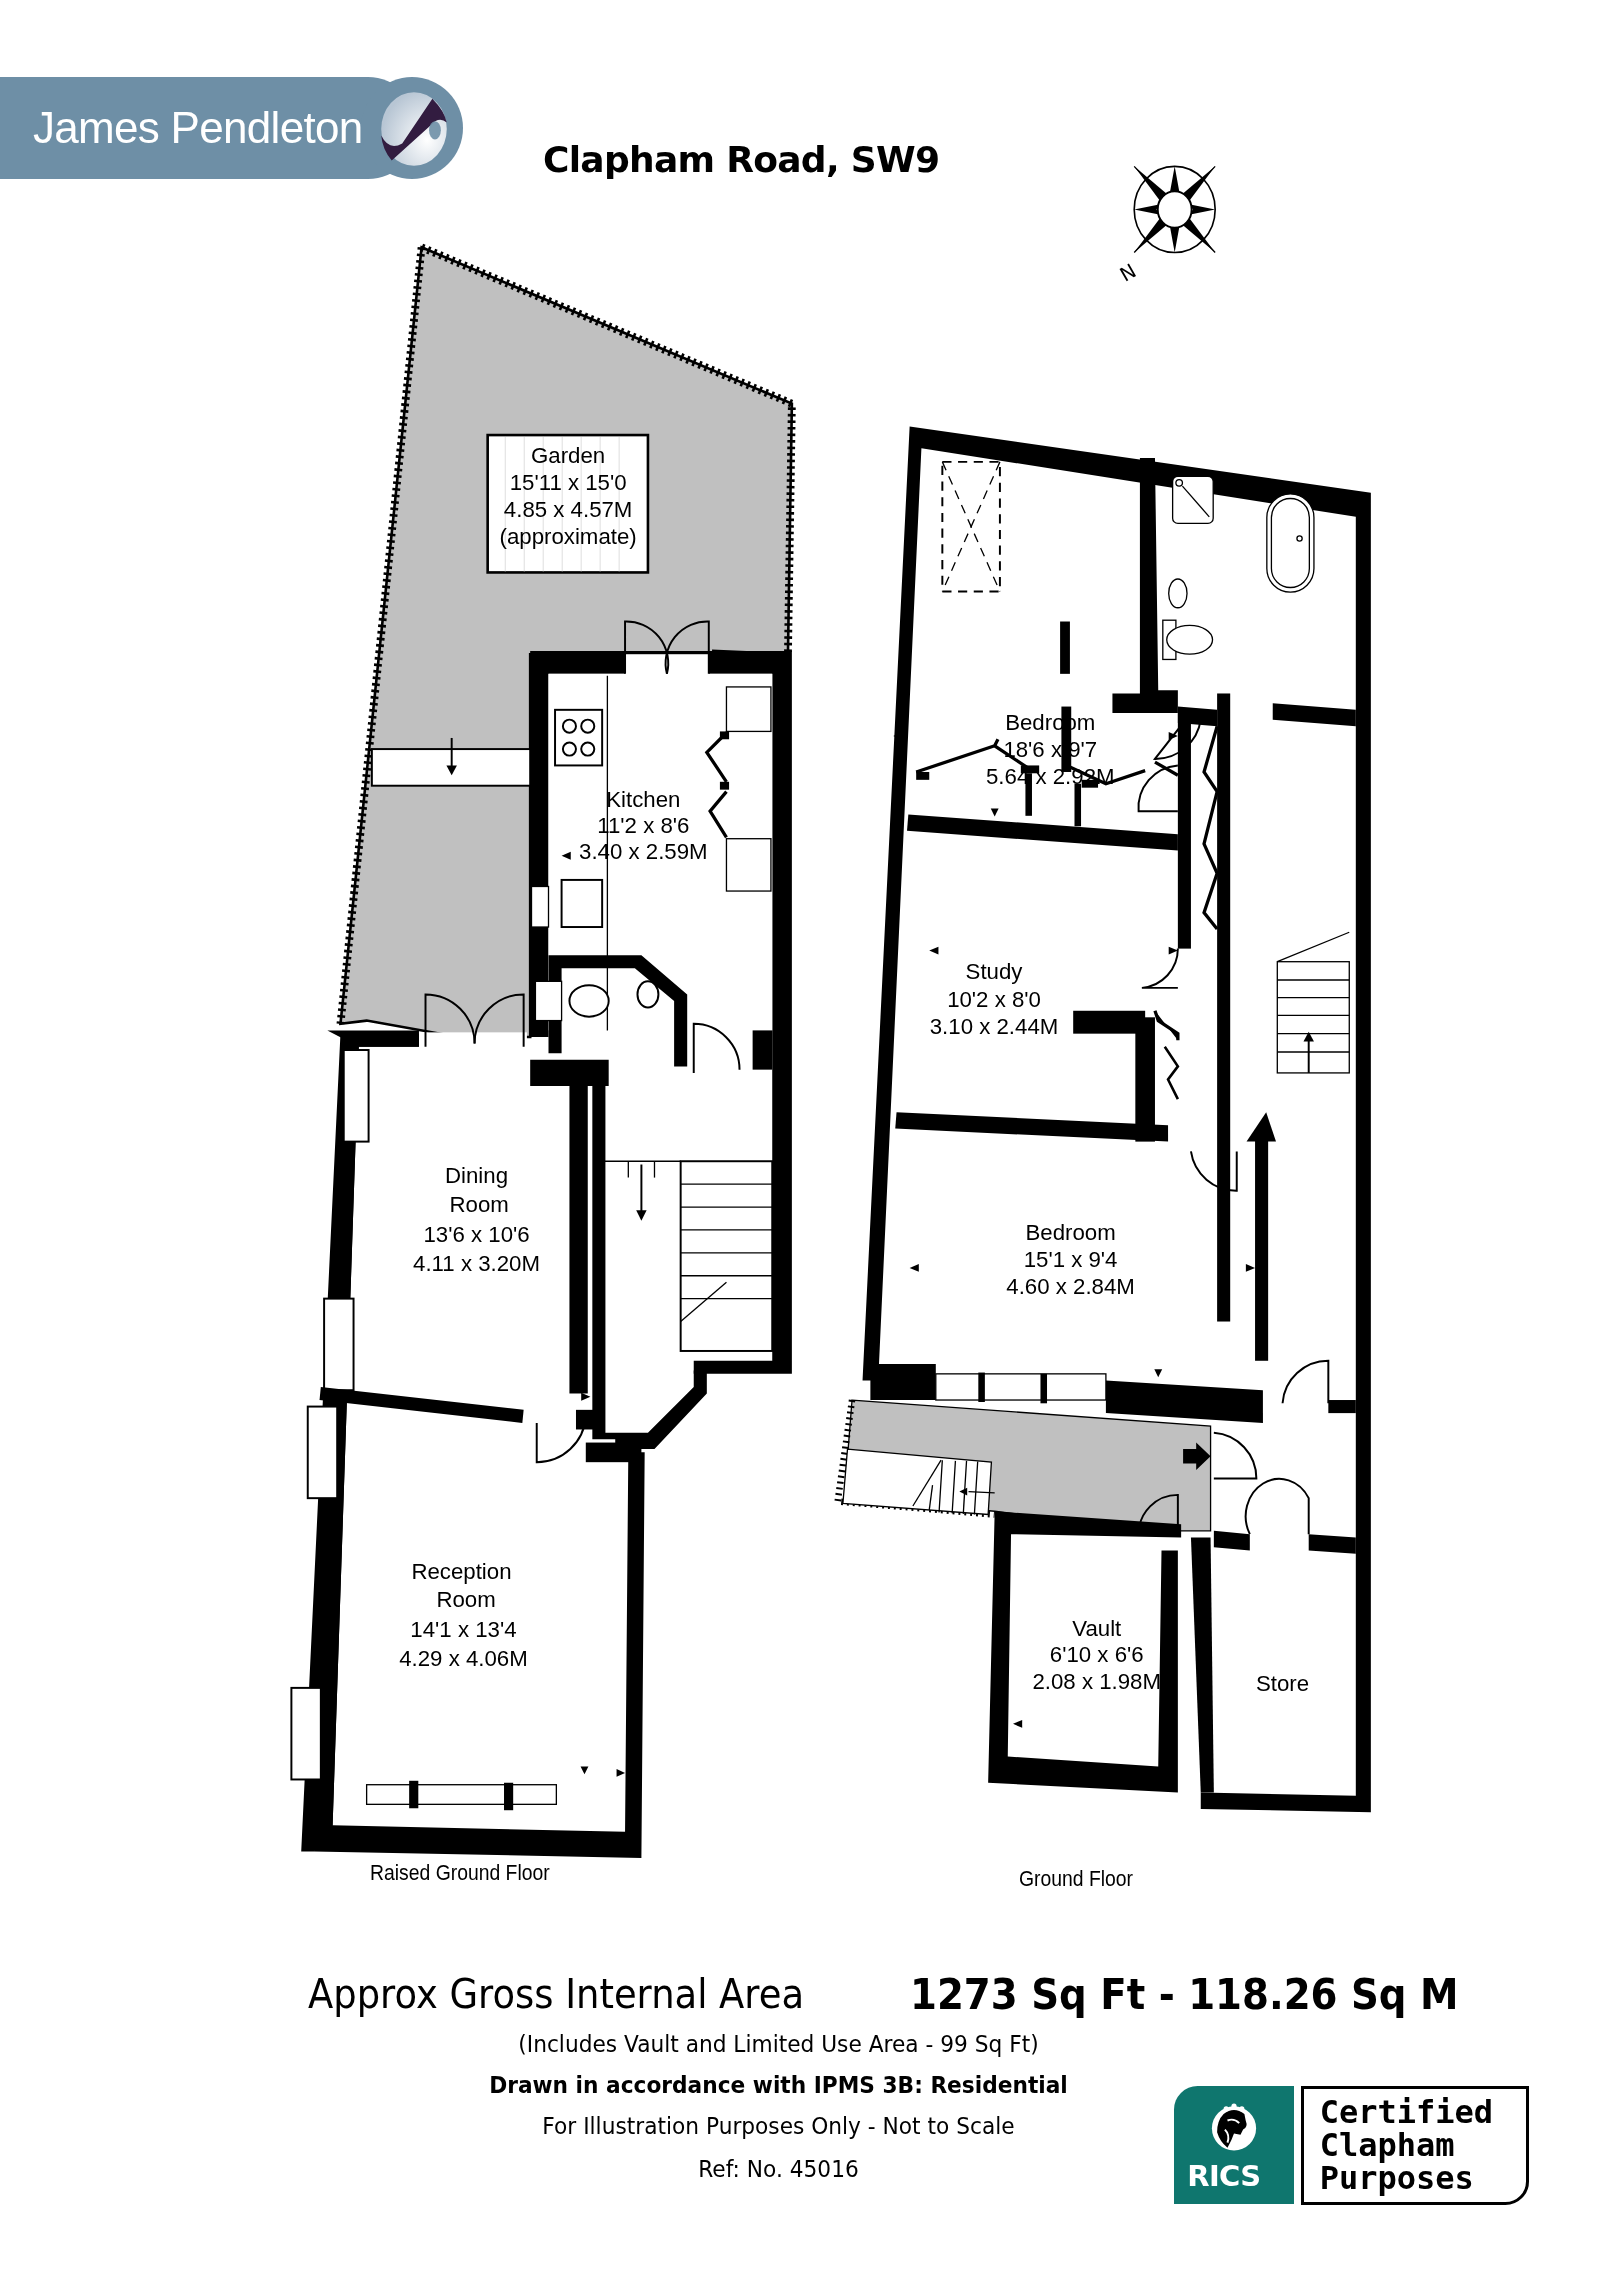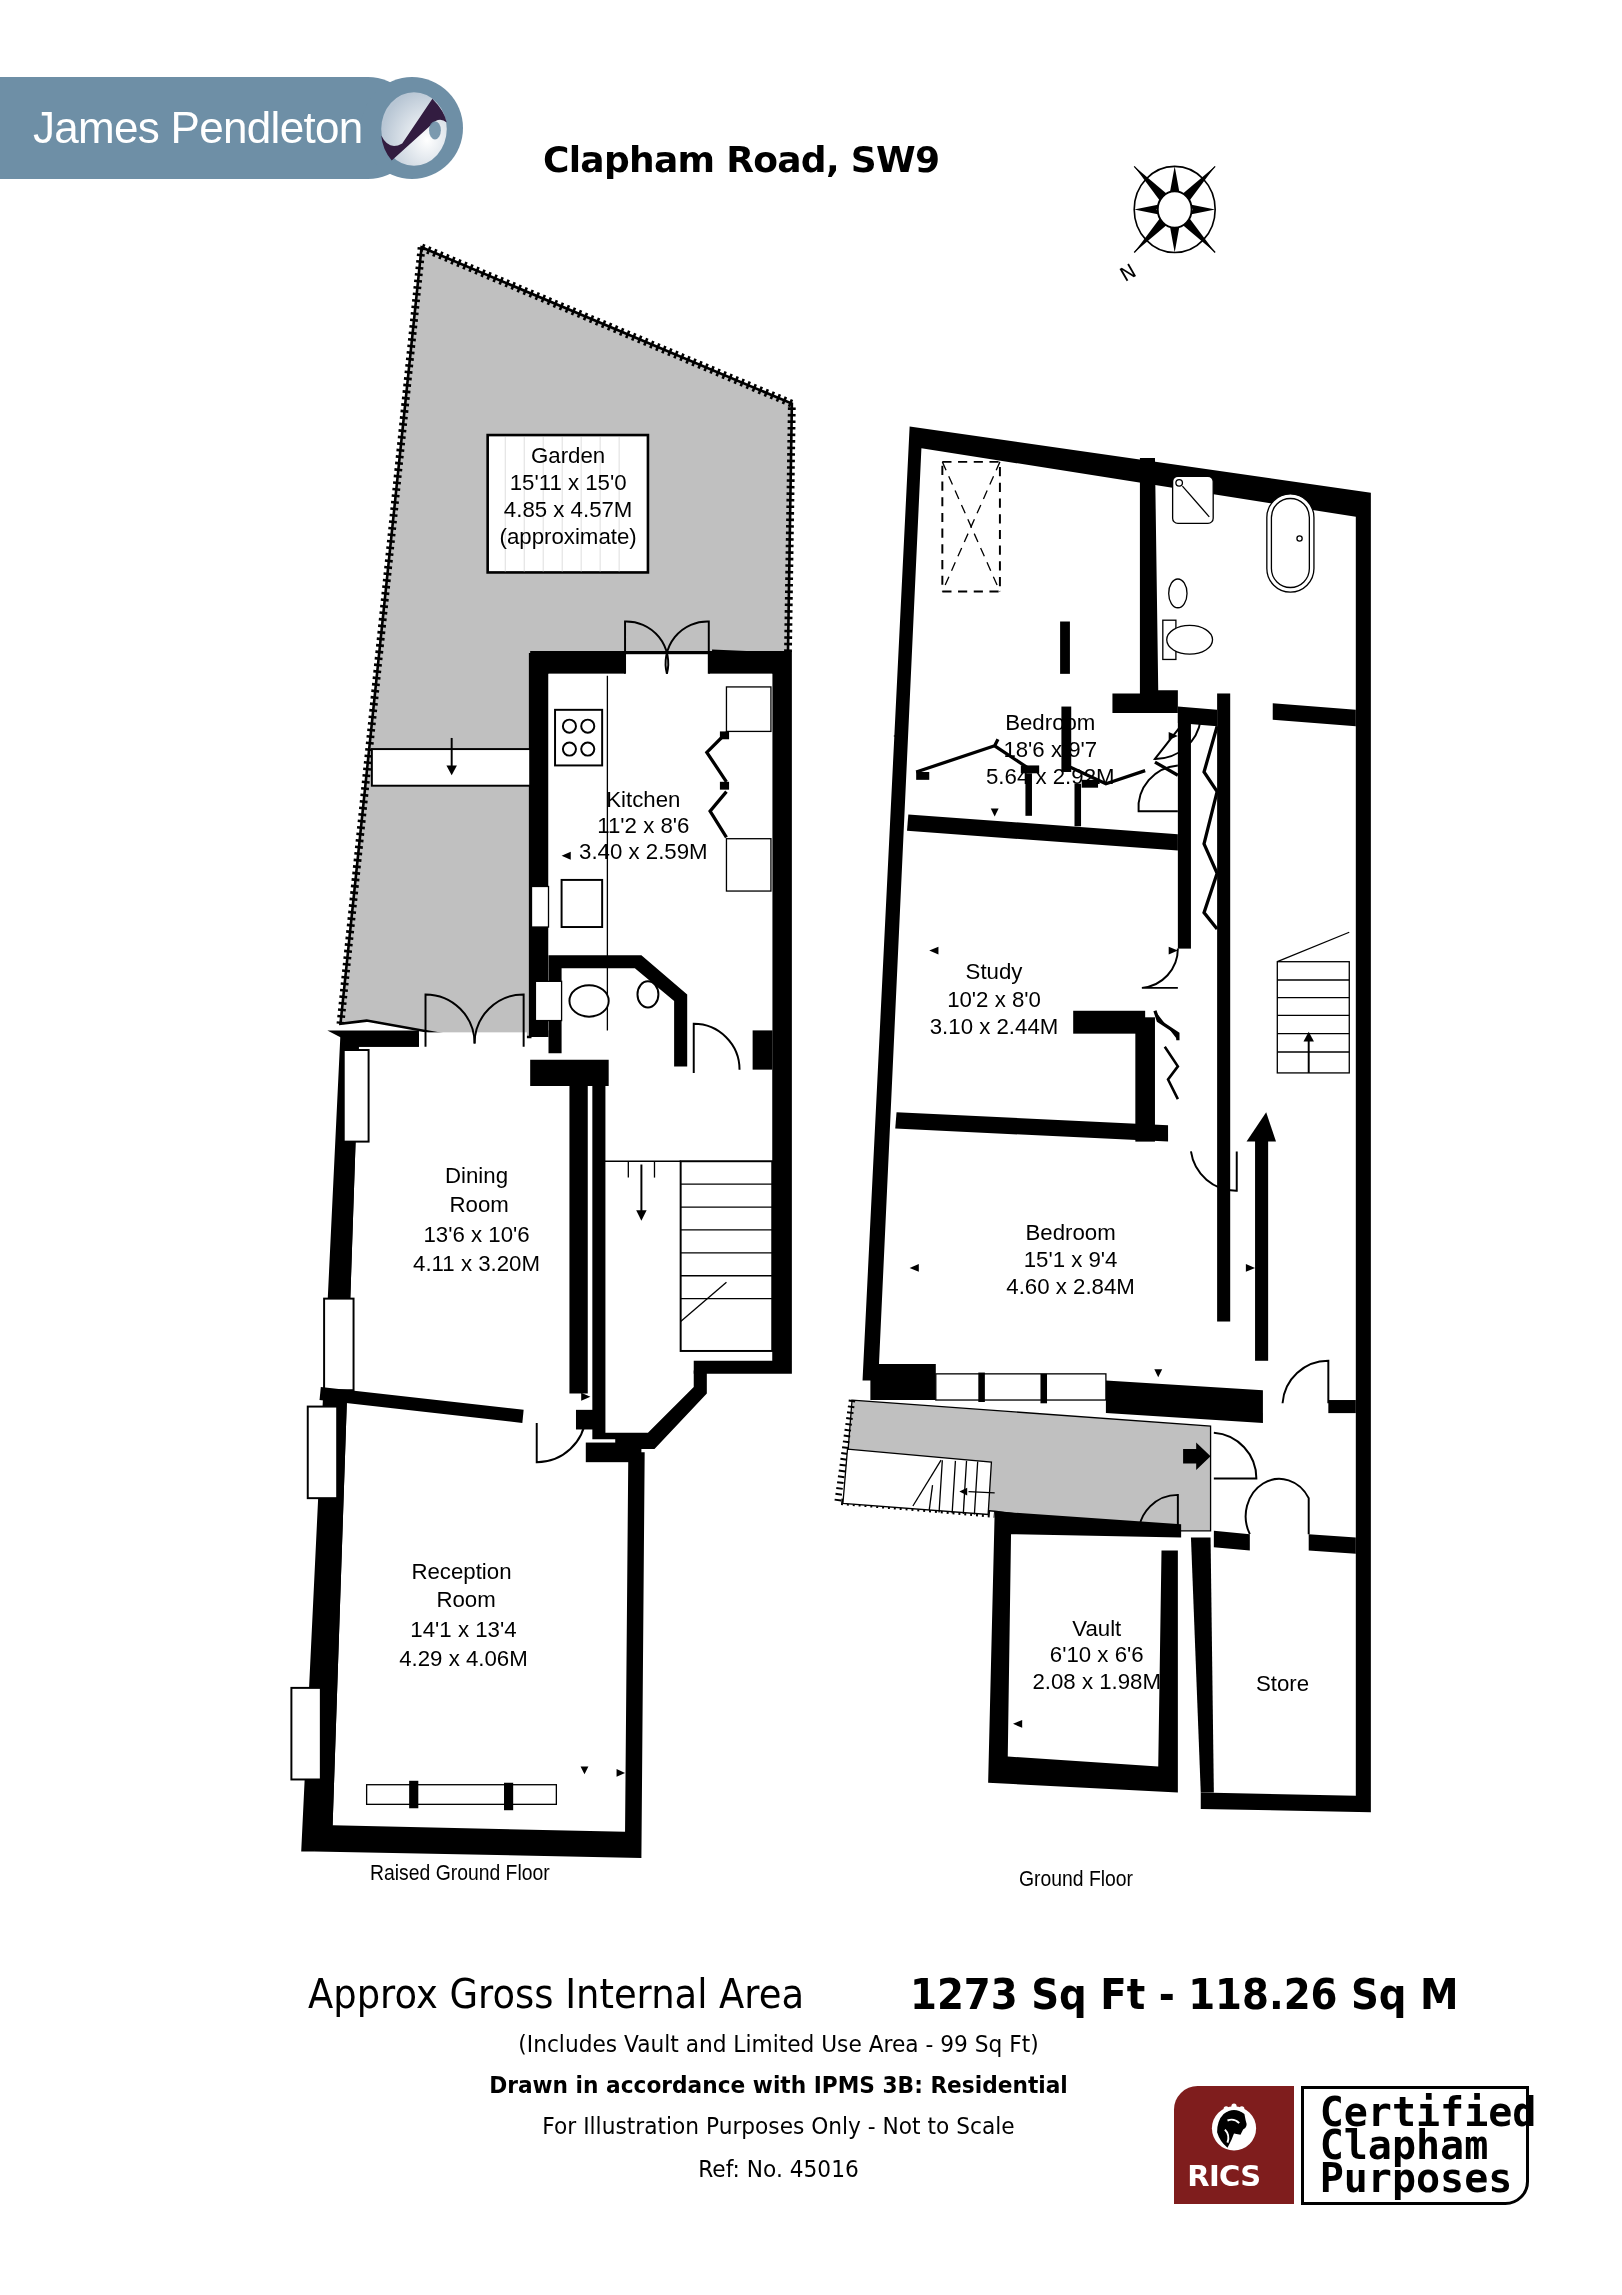--- a/index.html
+++ b/index.html
@@ -16,25 +16,25 @@
   .floor-label { position:absolute; font-family:"Liberation Sans", sans-serif; font-size:22px; white-space:nowrap; transform:scaleX(0.88); transform-origin:left center; }
   .area-line { position:absolute; left:308px; top:1970px; white-space:nowrap; font-family:"DejaVu Sans", sans-serif; }
   .area-label { font-size:41px; font-weight:normal; transform:scaleX(0.9); display:inline-block; transform-origin:left center; }
   .area-value { font-size:43px; font-weight:bold; position:absolute; left:602px; top:-1.3px; transform:scaleX(0.9); transform-origin:left center; }
   .footer-text { position:absolute; left:0; width:1623px; text-align:center; font-family:"DejaVu Sans", sans-serif; white-space:nowrap; }
   .f1 { top:2030px; font-size:23.6px; transform:translateX(-33px) scaleX(0.92); }
   .f2 { top:2071px; font-size:23.6px; font-weight:bold; transform:translateX(-33px) scaleX(0.92); }
   .f3 { top:2112px; font-size:23.6px; transform:translateX(-33px) scaleX(0.92); }
   .f4 { top:2155px; font-size:23.6px; transform:translateX(-33px) scaleX(0.92); }
   .rics { position:absolute; left:1171px; top:2083px; width:366px; height:124px; }
-  .rics-left { position:absolute; left:3.3px; top:3.3px; width:120px; height:118px; background:#7f1d1d; border-radius:23.6px 0 0 0; }
+  .rics-left { position:absolute; left:3.3px; top:3.3px; width:120px; height:118px; background:#0f766e; border-radius:23.6px 0 0 0; }
   .rics-word { position:absolute; left:13px; top:73px; color:#fff; font-family:"DejaVu Sans", sans-serif; font-weight:bold; font-size:29px; letter-spacing:-0.7px; }
   .rics-lion { position:absolute; left:34px; top:14.4px; width:52px; height:52px; }
   .rics-right { position:absolute; left:130px; top:3.3px; width:222px; height:113px; border:3.3px solid #000; border-radius:0 0 23.6px 0; }
-  .rics-cert { position:absolute; left:15.7px; top:6.5px; font-family:"DejaVu Sans Mono", monospace; font-weight:bold; font-size:40px; line-height:33px; }
+  .rics-cert { position:absolute; left:15.7px; top:6.5px; font-family:"DejaVu Sans Mono", monospace; font-weight:bold; font-size:32px; line-height:33px; }
 </style>
 </head>
 <body>
 
 <div class="logo">
   <div class="logo-band"></div>
   <div class="logo-text">James Pendleton</div>
   <svg class="logo-mark" viewBox="0 0 116 116">
     <defs>
       <radialGradient id="lg" cx="70%" cy="65%" r="70%">

